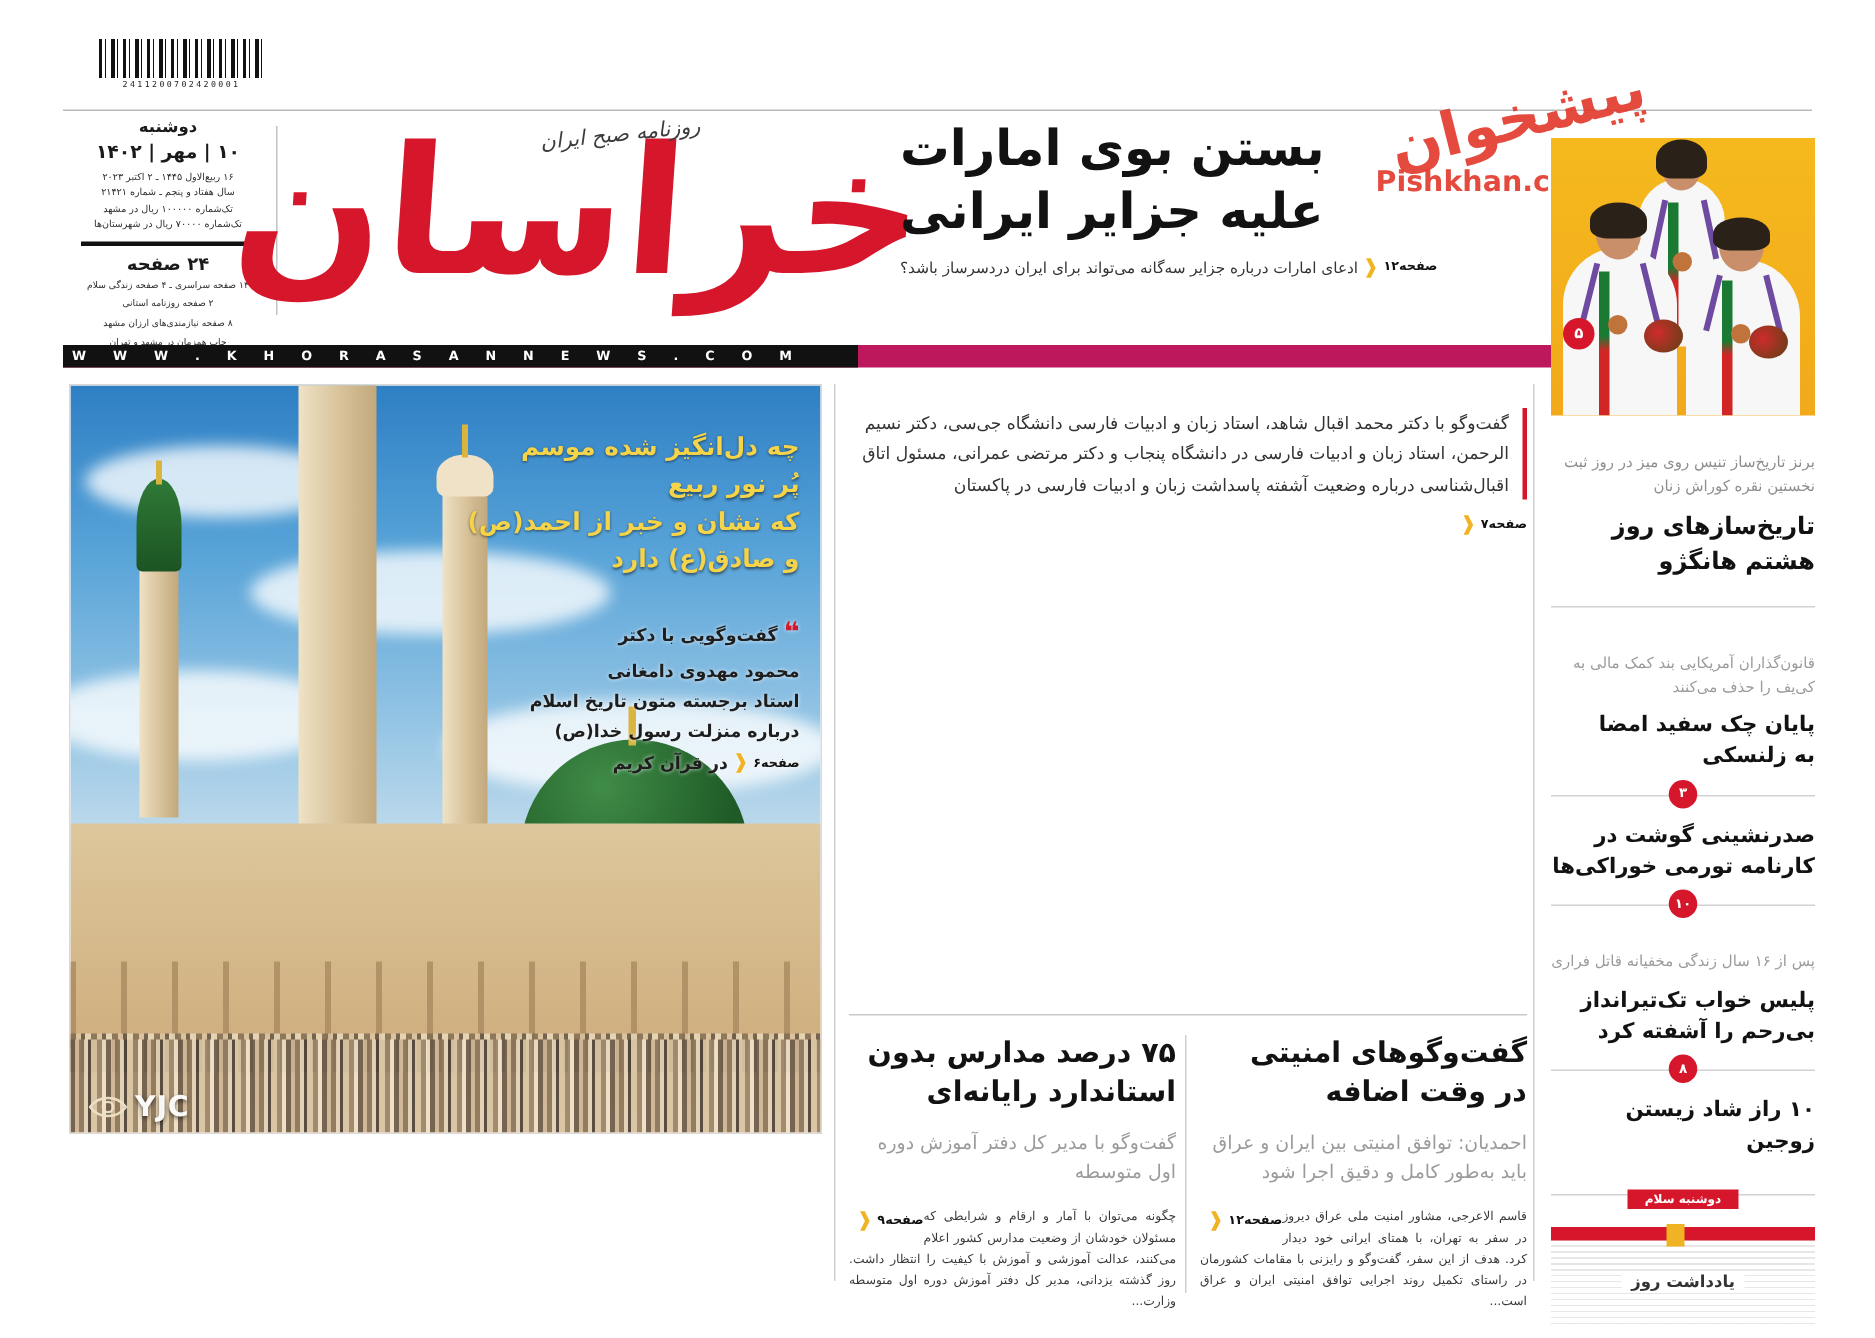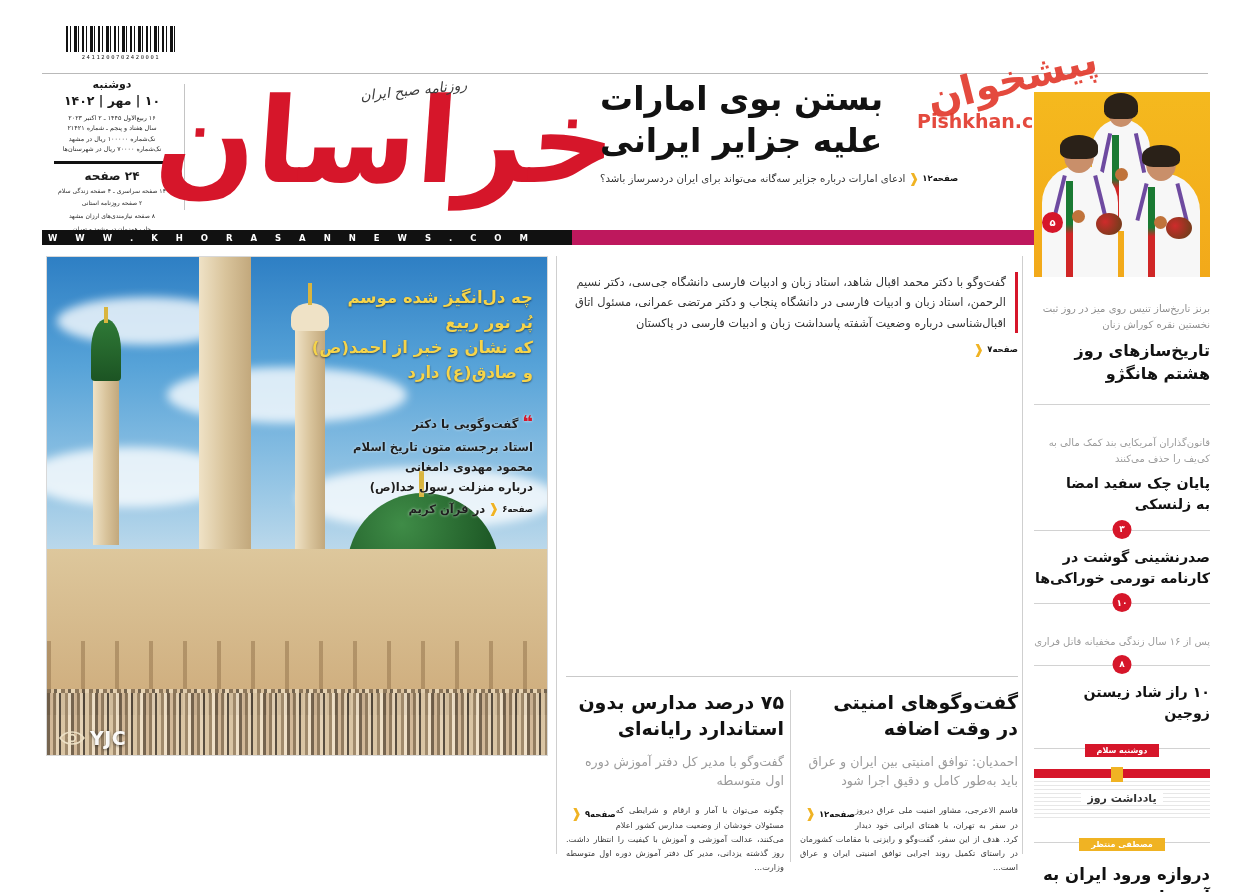--- a/index.html
+++ b/index.html
@@ -160,21 +160,21 @@
   .tag-red{display:inline-block;background:#d6162a;color:#fff;font-size:8px;font-weight:bold;
     padding:2px 12px;}
   .tag-yel{display:inline-block;background:#f0b323;color:#fff;font-size:8px;font-weight:bold;
     padding:2px 12px;}
   .tagrow{position:relative;text-align:center;margin-top:14px;}
   .tagrow:before{content:"";position:absolute;left:0;right:0;top:50%;height:1px;background:#d2d2d2;}
   .tagrow span{position:relative;}
 
   .note-bar{margin-top:12px;height:9px;background:#d6162a;position:relative;}
   .note-bar i{position:absolute;left:44%;top:-2px;width:12px;height:15px;background:#f0b323;}
-  .note-box{height:40px;background:
+  .note-box{height:56px;background:
     repeating-linear-gradient(0deg,#e7e7e7 0 1px,#fff 1px 4px),
     repeating-linear-gradient(90deg,#e7e7e7 0 1px,#fff 1px 4px);
     display:flex;align-items:center;justify-content:center;}
   .note-box b{font-size:11px;color:#333;font-weight:bold;background:#fff;padding:0 6px;}
   .afr-title{margin-top:12px;font-size:16.5px;font-weight:bold;color:#121212;line-height:1.4;}
 </style>
 </head>
 <body>
 
 <div class="page">
@@ -264,22 +264,22 @@
         <div>چه دل‌انگیز شده موسم</div>
         <div>پُر نور ربیع</div>
         <div>که نشان و خبر از احمد(ص)</div>
         <div>و صادق(ع) دارد</div>
       </div>
       <div class="quote">
         <div>
           <span class="qmark">❝</span>
           <span>گفت‌وگویی با دکتر</span>
         </div>
+        <div>محمود مهدوی دامغانی</div>
         <div>استاد برجسته متون تاریخ اسلام</div>
-        <div>محمود مهدوی دامغانی</div>
         <div>درباره منزلت رسول خدا(ص)</div>
         <div>
           <span class="pagelink">صفحه۶</span><span class="chev">❰</span><span>در قرآن کریم</span>
         </div>
       </div>
     </div>
 
     <div class="yjc">
       <svg class="yjc-eye" viewBox="0 0 26 18">
         <path d="M1 9 C7 1,19 1,25 9 C19 17,7 17,1 9 Z" fill="none" stroke="#efe3c8" stroke-width="1.6"></path>
@@ -376,20 +376,24 @@
     </div>
     <div class="s-title" style="margin-top:16px;">
       <span>صدرنشینی گوشت در</span><br>
       <span>کارنامه تورمی خوراکی‌ها</span>
     </div>
 
     <div class="s-rule">
       <span class="s-num">۱۰</span>
     </div>
     <div class="s-kick">پس از ۱۶ سال زندگی مخفیانه قاتل فراری</div>
+    <div class="s-title">
+      <span>پلیس خواب تک‌تیرانداز</span><br>
+      <span>بی‌رحم را آشفته کرد</span>
+    </div>
 
     <div class="s-rule">
       <span class="s-num">۸</span>
     </div>
     <div class="s-title" style="margin-top:16px;">
       <span>۱۰ راز شاد زیستن زوجین</span>
     </div>
 
     <div class="tagrow">
       <span class="tag-red">دوشنبه سلام</span>

